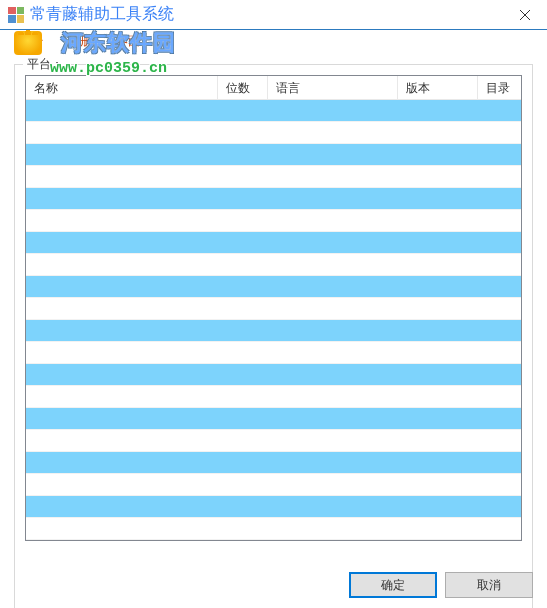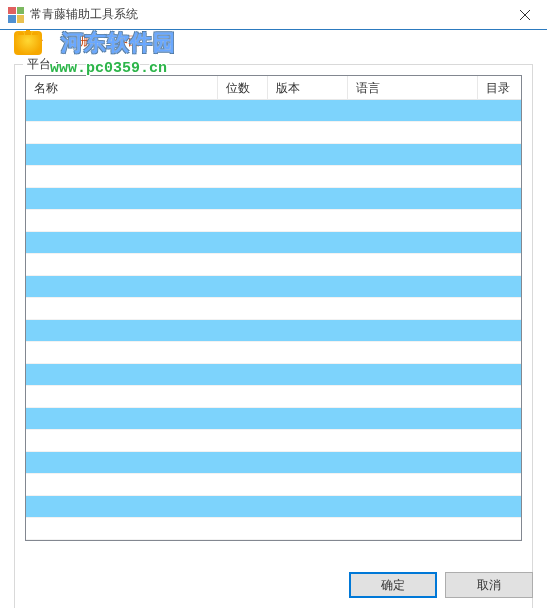--- a/index.html
+++ b/index.html
@@ -27,21 +27,21 @@
       margin-right: 6px;
       display: grid;
       grid-template-columns: 1fr 1fr;
       grid-template-rows: 1fr 1fr;
       gap: 1px;
     }
     .app-icon span:nth-child(1){background:#e06060}
     .app-icon span:nth-child(2){background:#7cb860}
     .app-icon span:nth-child(3){background:#5090d0}
     .app-icon span:nth-child(4){background:#e8c050}
-    .title-text { color: #404040; font-size: 12px; }
+    .title-text { color: #3b82f6; font-size: 16px; }
     .close-btn {
       position: absolute;
       right: 0;
       top: 0;
       width: 45px;
       height: 29px;
       display: flex;
       align-items: center;
       justify-content: center;
       font-size: 14px;
@@ -207,22 +207,22 @@
   <div class="menu-item">界面</div>
 </div>
 
 <div class="content">
   <div class="groupbox">
     <span class="groupbox-label">平台：</span>
     <div class="table-wrap">
       <div class="thead">
         <div class="th col-name">名称</div>
         <div class="th col-bits">位数</div>
+        <div class="th col-lang">语言</div>
         <div class="th col-ver">版本</div>
-        <div class="th col-lang">语言</div>
         <div class="th col-dir">目录</div>
       </div>
       <div class="tbody">
         <div class="row"></div>
         <div class="row"></div>
         <div class="row"></div>
         <div class="row"></div>
         <div class="row"></div>
         <div class="row"></div>
         <div class="row"></div>

